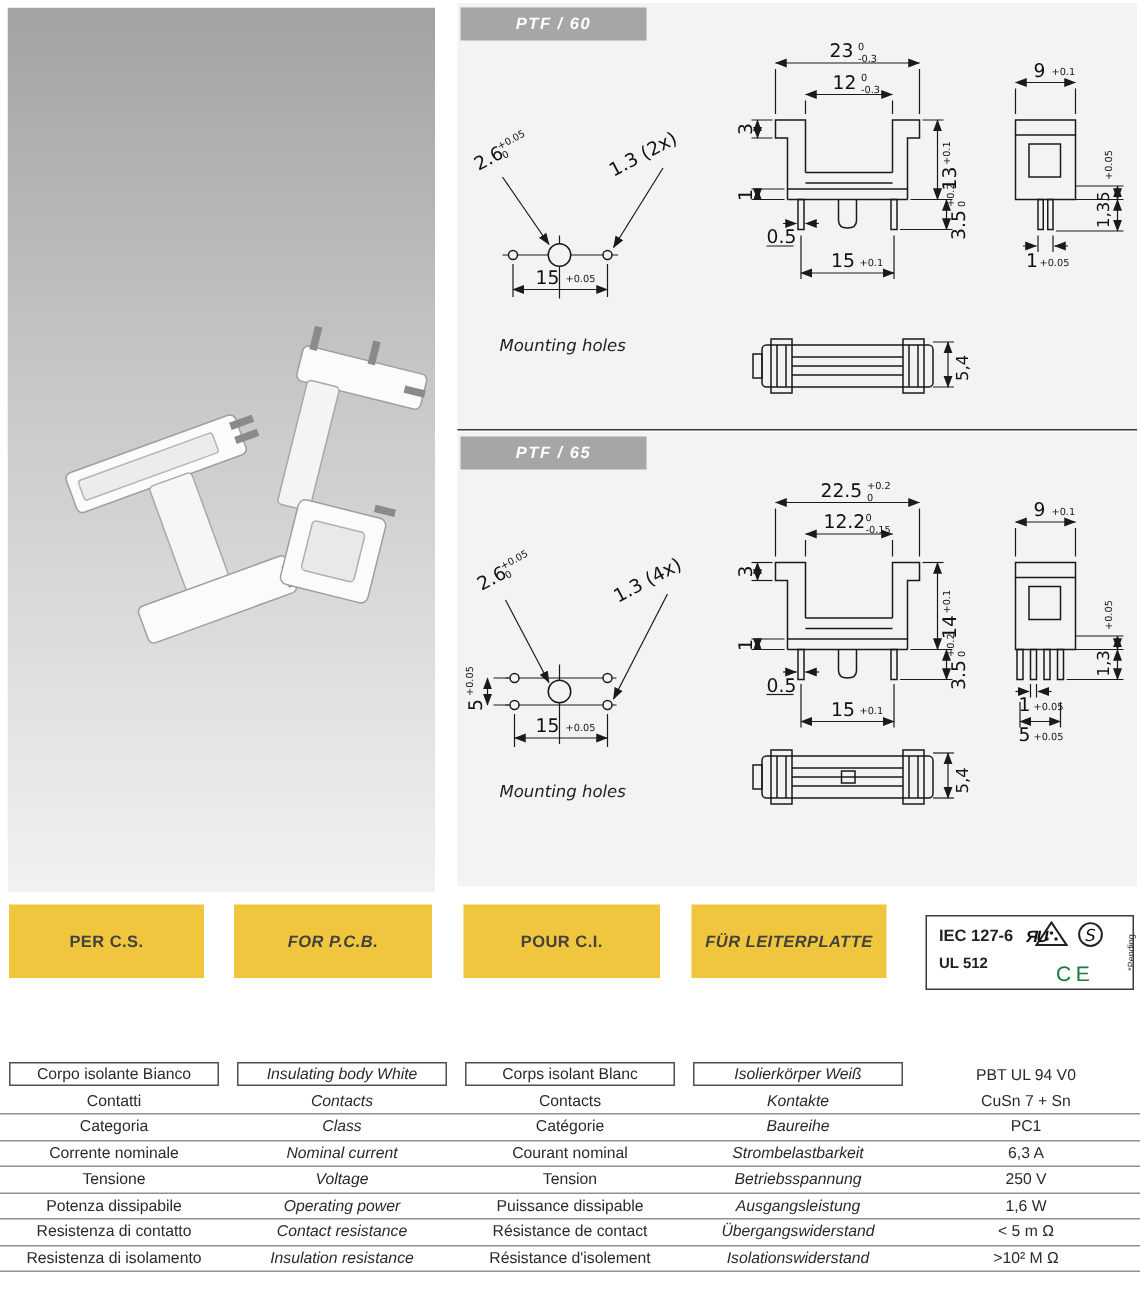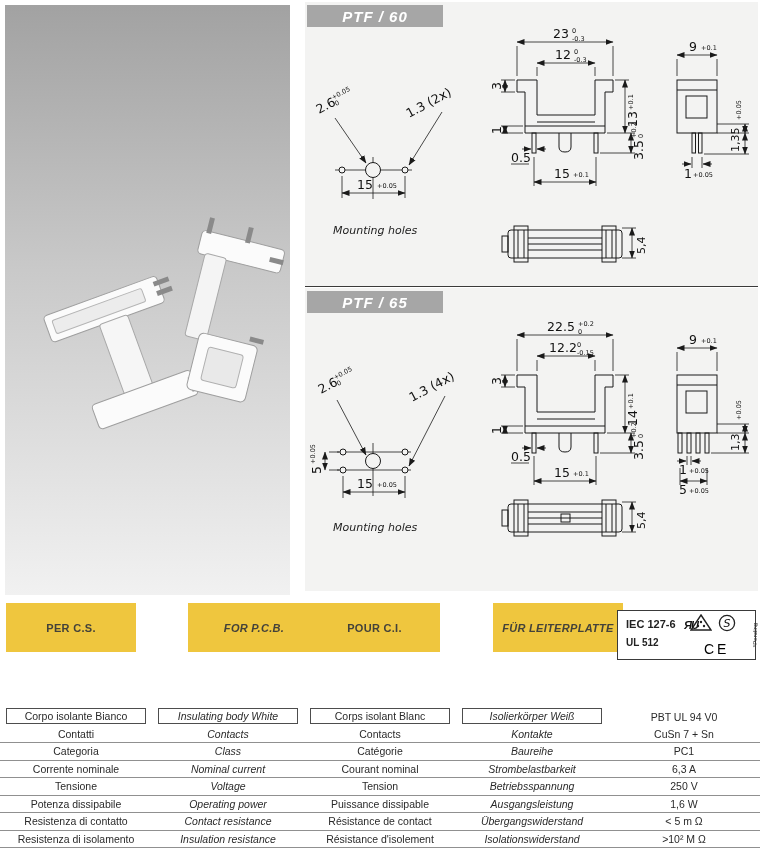--- a/index.html
+++ b/index.html
@@ -4,48 +4,48 @@
 <style>
   html,body{margin:0;padding:0;background:#fff;}
   body{width:760px;height:863px;position:relative;overflow:hidden;
        font-family:"Liberation Sans","DejaVu Sans",sans-serif;}
   
   .photo{position:absolute;left:5px;top:5px;width:285px;height:590px;}
   
   .section{position:absolute;left:305px;width:453px;background:#f3f3f2;}
   .sec60{top:2px;height:284px;border-bottom:1px solid #3a3a3a;}
   .sec65{top:288px;height:303px;}
-  .titlebar{position:absolute;left:2px;top:3px;width:136px;height:22px;background:#a6a6a6;
-            color:#fff;font-size:15px;font-weight:bold;font-style:italic;
+  .titlebar{position:absolute;left:2px;top:3px;width:124px;height:22px;background:#a6a6a6;
+            color:#fff;font-size:11px;font-weight:bold;font-style:italic;
             display:flex;align-items:center;justify-content:center;letter-spacing:1px;}
   .drawing{position:absolute;left:0;top:0;}
   
   .ln{stroke:#1a1a1a;stroke-width:1;fill:none;}
   .thin{stroke:#1a1a1a;stroke-width:0.8;fill:none;}
   .hole{stroke:#1a1a1a;stroke-width:1;fill:#f3f3f2;}
   svg text{fill:#111;font-family:"DejaVu Sans",sans-serif;}
   .dim{font-size:11px;}
   .dimL{font-size:12.5px;}
   .tol{font-size:6.5px;}
   .cap{font-size:11px;font-style:italic;fill:#222;}
   
   .lang-btn{position:absolute;top:603px;height:49px;background:#EFC63E;
             display:flex;align-items:center;justify-content:center;
             font-size:11px;font-weight:bold;color:#44423a;letter-spacing:0.3px;}
-  .lang-btn.it2{font-style:italic;margin-left:32px;}
+  .lang-btn.it2{font-style:italic;}
   
   .approvals{position:absolute;left:617px;top:610px;width:139px;height:50px;
              background:#fff;border:1px solid #3a3a3a;box-sizing:border-box;}
   .app-row1{position:absolute;left:8px;top:7px;font-size:11px;font-weight:bold;color:#222;}
   .app-row2{position:absolute;left:8px;top:26px;font-size:10px;font-weight:bold;color:#222;}
   .vde{position:absolute;left:72px;top:3px;}
   .semko{position:absolute;left:100px;top:3px;}
   .ulmark{position:absolute;left:66px;top:8px;font-size:11px;font-weight:bold;
           font-style:italic;color:#111;letter-spacing:-1px;}
-  .ce{position:absolute;left:86px;top:30px;font-size:14px;color:#000000;letter-spacing:3px;}
+  .ce{position:absolute;left:86px;top:30px;font-size:14px;color:#15803d;letter-spacing:3px;}
   .pending{position:absolute;right:-12px;top:21px;font-size:6px;color:#333;
            transform:rotate(-90deg);transform-origin:center;white-space:nowrap;}
   
   .spec-table{position:absolute;left:0;top:708px;width:760px;}
   .trow{display:flex;height:17.5px;box-sizing:border-box;}
   .trow.sep{border-bottom:1px solid #909090;}
   .tcell{width:152px;display:flex;align-items:center;justify-content:center;
          font-size:10.5px;color:#2a2a2a;box-sizing:border-box;text-align:center;}
   .tcell.italic{font-style:italic;}
   .trow.first .tcell.boxed{border:1px solid #4d4d4d;margin:0 6px;width:140px;height:16px;}

